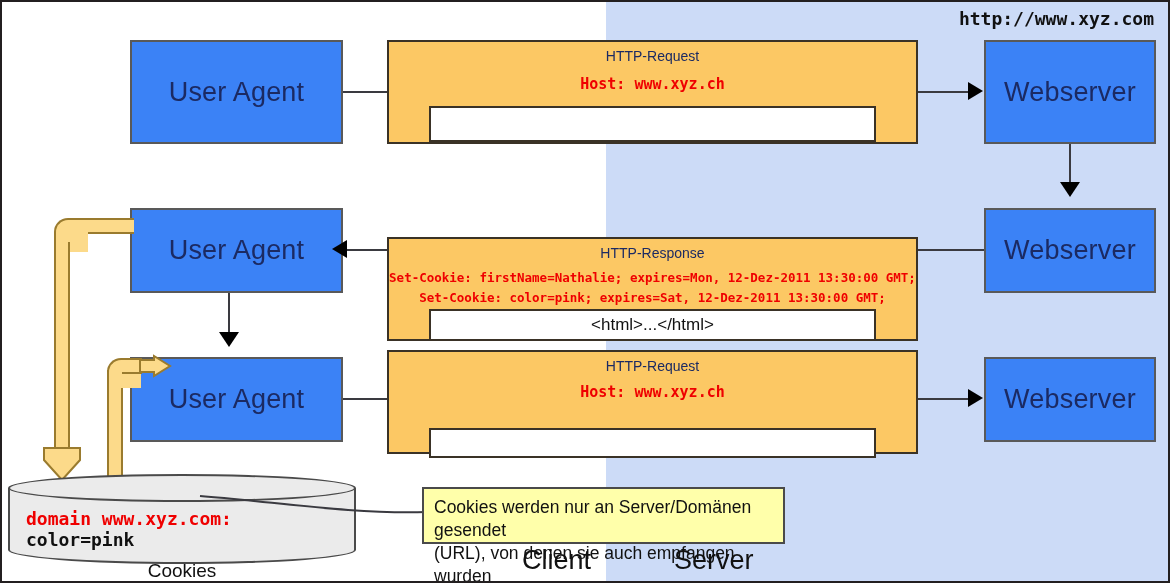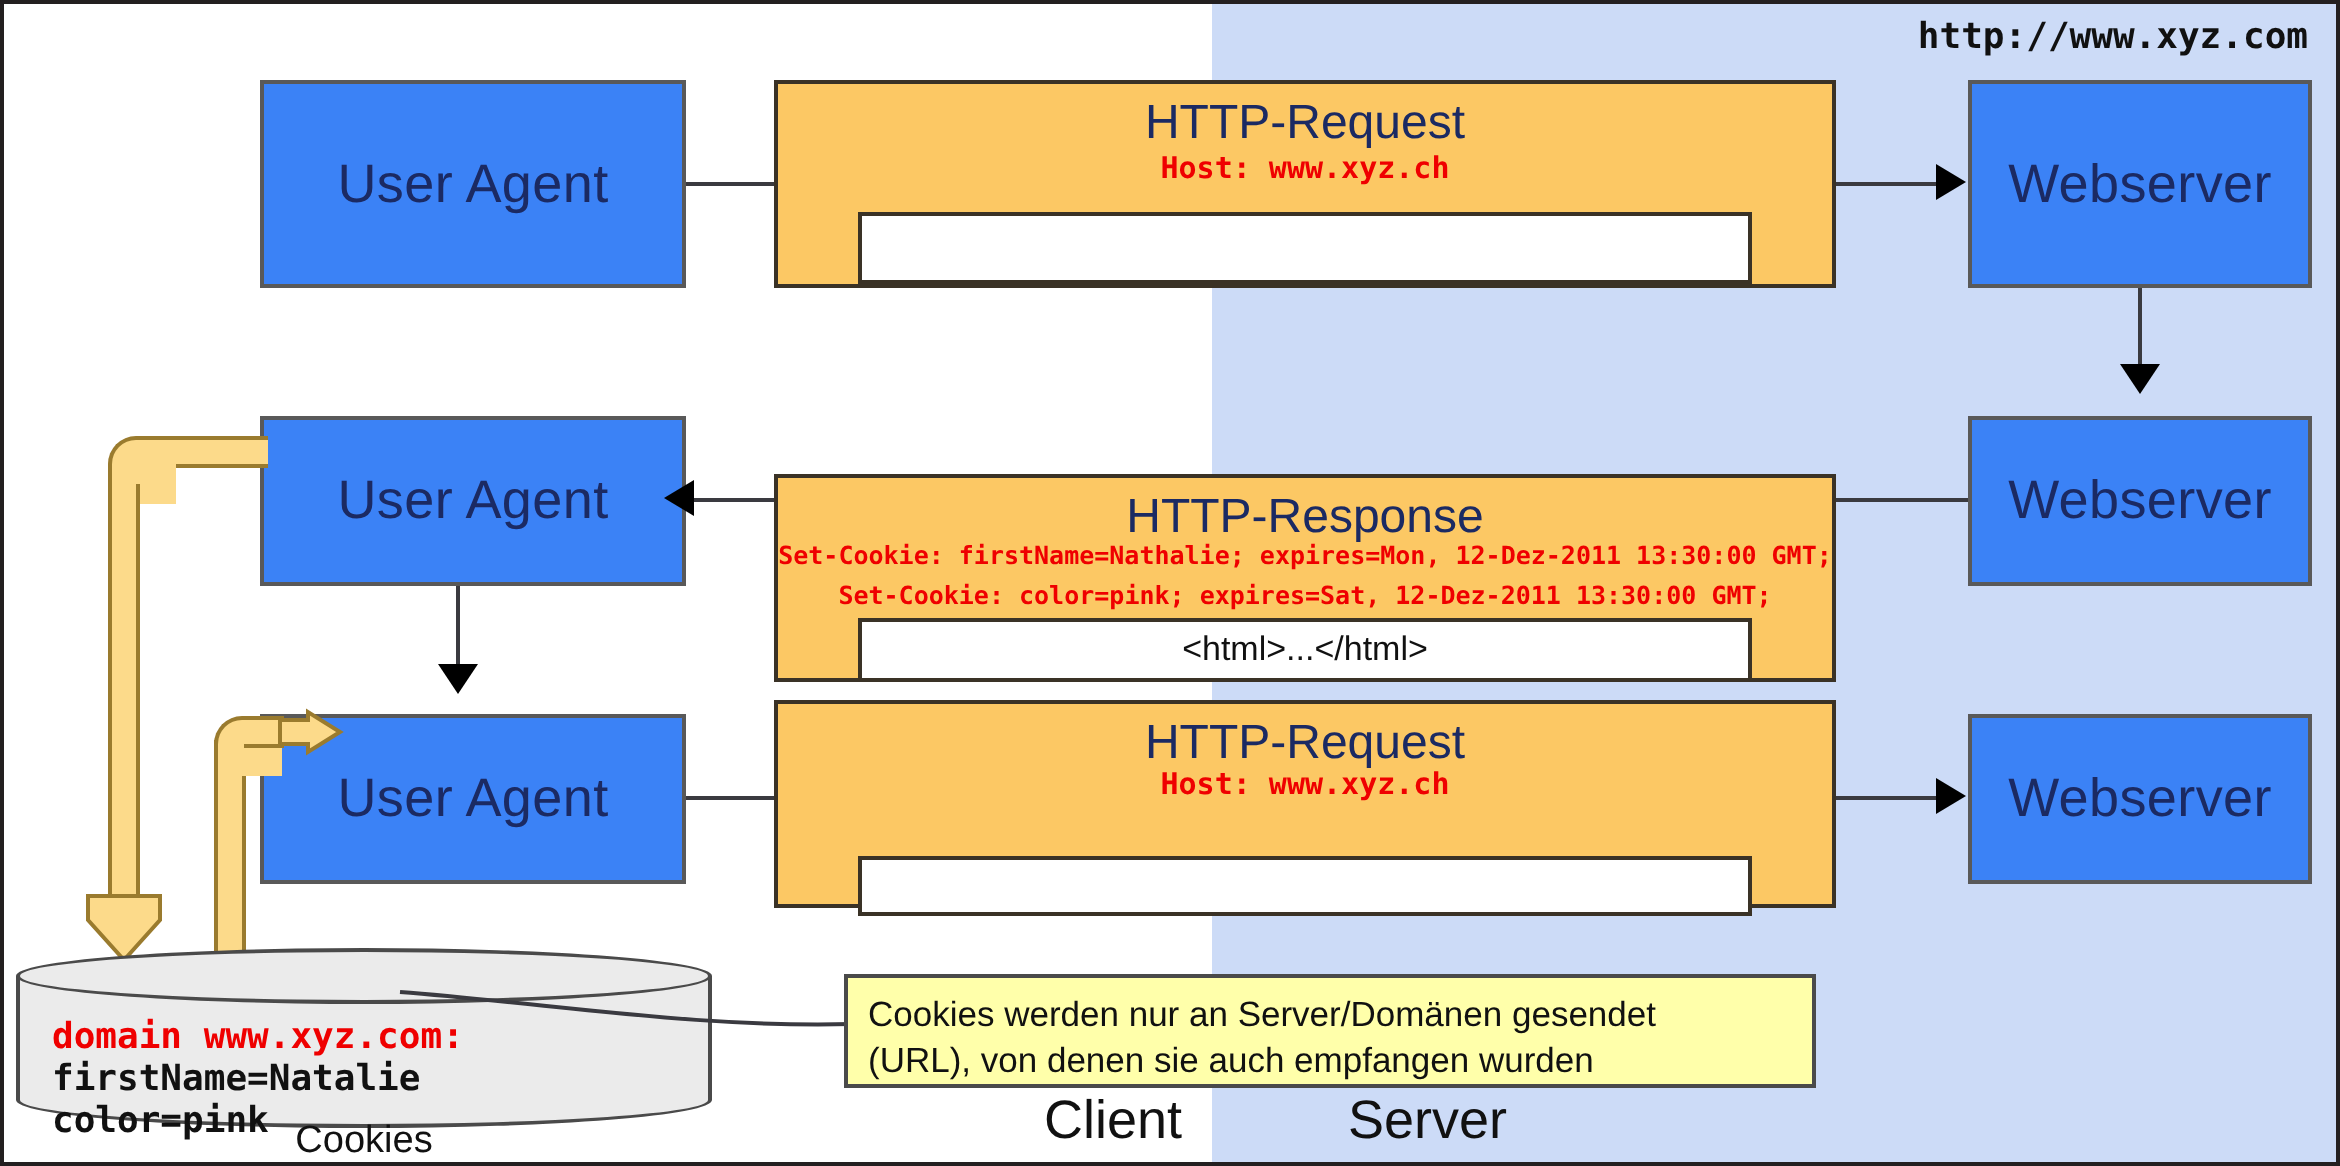--- a/index.html
+++ b/index.html
@@ -37,21 +37,21 @@
   
   .msg{
     position:absolute;
     background:#fcc864;
     border:2px solid #3a3226;
     box-sizing:border-box;
   }
   .msg-title{
     position:absolute;left:0;right:0;top:6px;
     text-align:center;
-    font-size:24px;
+    font-size:14px;
     color:#1b2a63;
   }
   .msg-hdr{
     position:absolute;left:0;right:0;
     text-align:center;
     font-family:"DejaVu Sans Mono",monospace;
     font-weight:bold;
     color:#ef0000;
     white-space:nowrap;
   }
@@ -218,31 +218,30 @@
       <polygon points="2,6 16,6 16,2 32,12 16,22 16,18 2,18" fill="#fcda8a" stroke="#9a7b2e" stroke-width="2"></polygon>
     </svg>
   </div>
 
   <div class="cyl-wrap" style="left:6px;top:472px;width:348px;height:90px;">
     <div class="cyl-bot"></div>
     <div class="cyl-body"></div>
     <div class="cyl-top"></div>
     <div class="cyl-text">
       <div class="dom">domain www.xyz.com:</div>
-      <div>firstName=Natalie</div>
       <div>color=pink</div>
     </div>
   </div>
   <div class="cyl-label" style="left:6px;top:558px;width:348px;">Cookies</div>
 
   <svg style="position:absolute;left:196px;top:484px;" width="230" height="40" viewBox="0 0 230 40">
     <path d="M2,10 C80,16 150,28 228,26" fill="none" stroke="#3a3a40" stroke-width="2"></path>
   </svg>
 
-  <div class="note" style="left:420px;top:485px;width:486px;height:57px;">
+  <div class="note" style="left:420px;top:485px;width:363px;height:57px;">
     <div>Cookies werden nur an Server/Domänen gesendet</div>
     <div>(URL), von denen sie auch empfangen wurden</div>
   </div>
 
   <div class="region-label" style="left:484px;top:543px;">Client</div>
   <div class="region-label" style="left:636px;top:543px;">Server</div>
 
 </div>
 
 </body></html>

